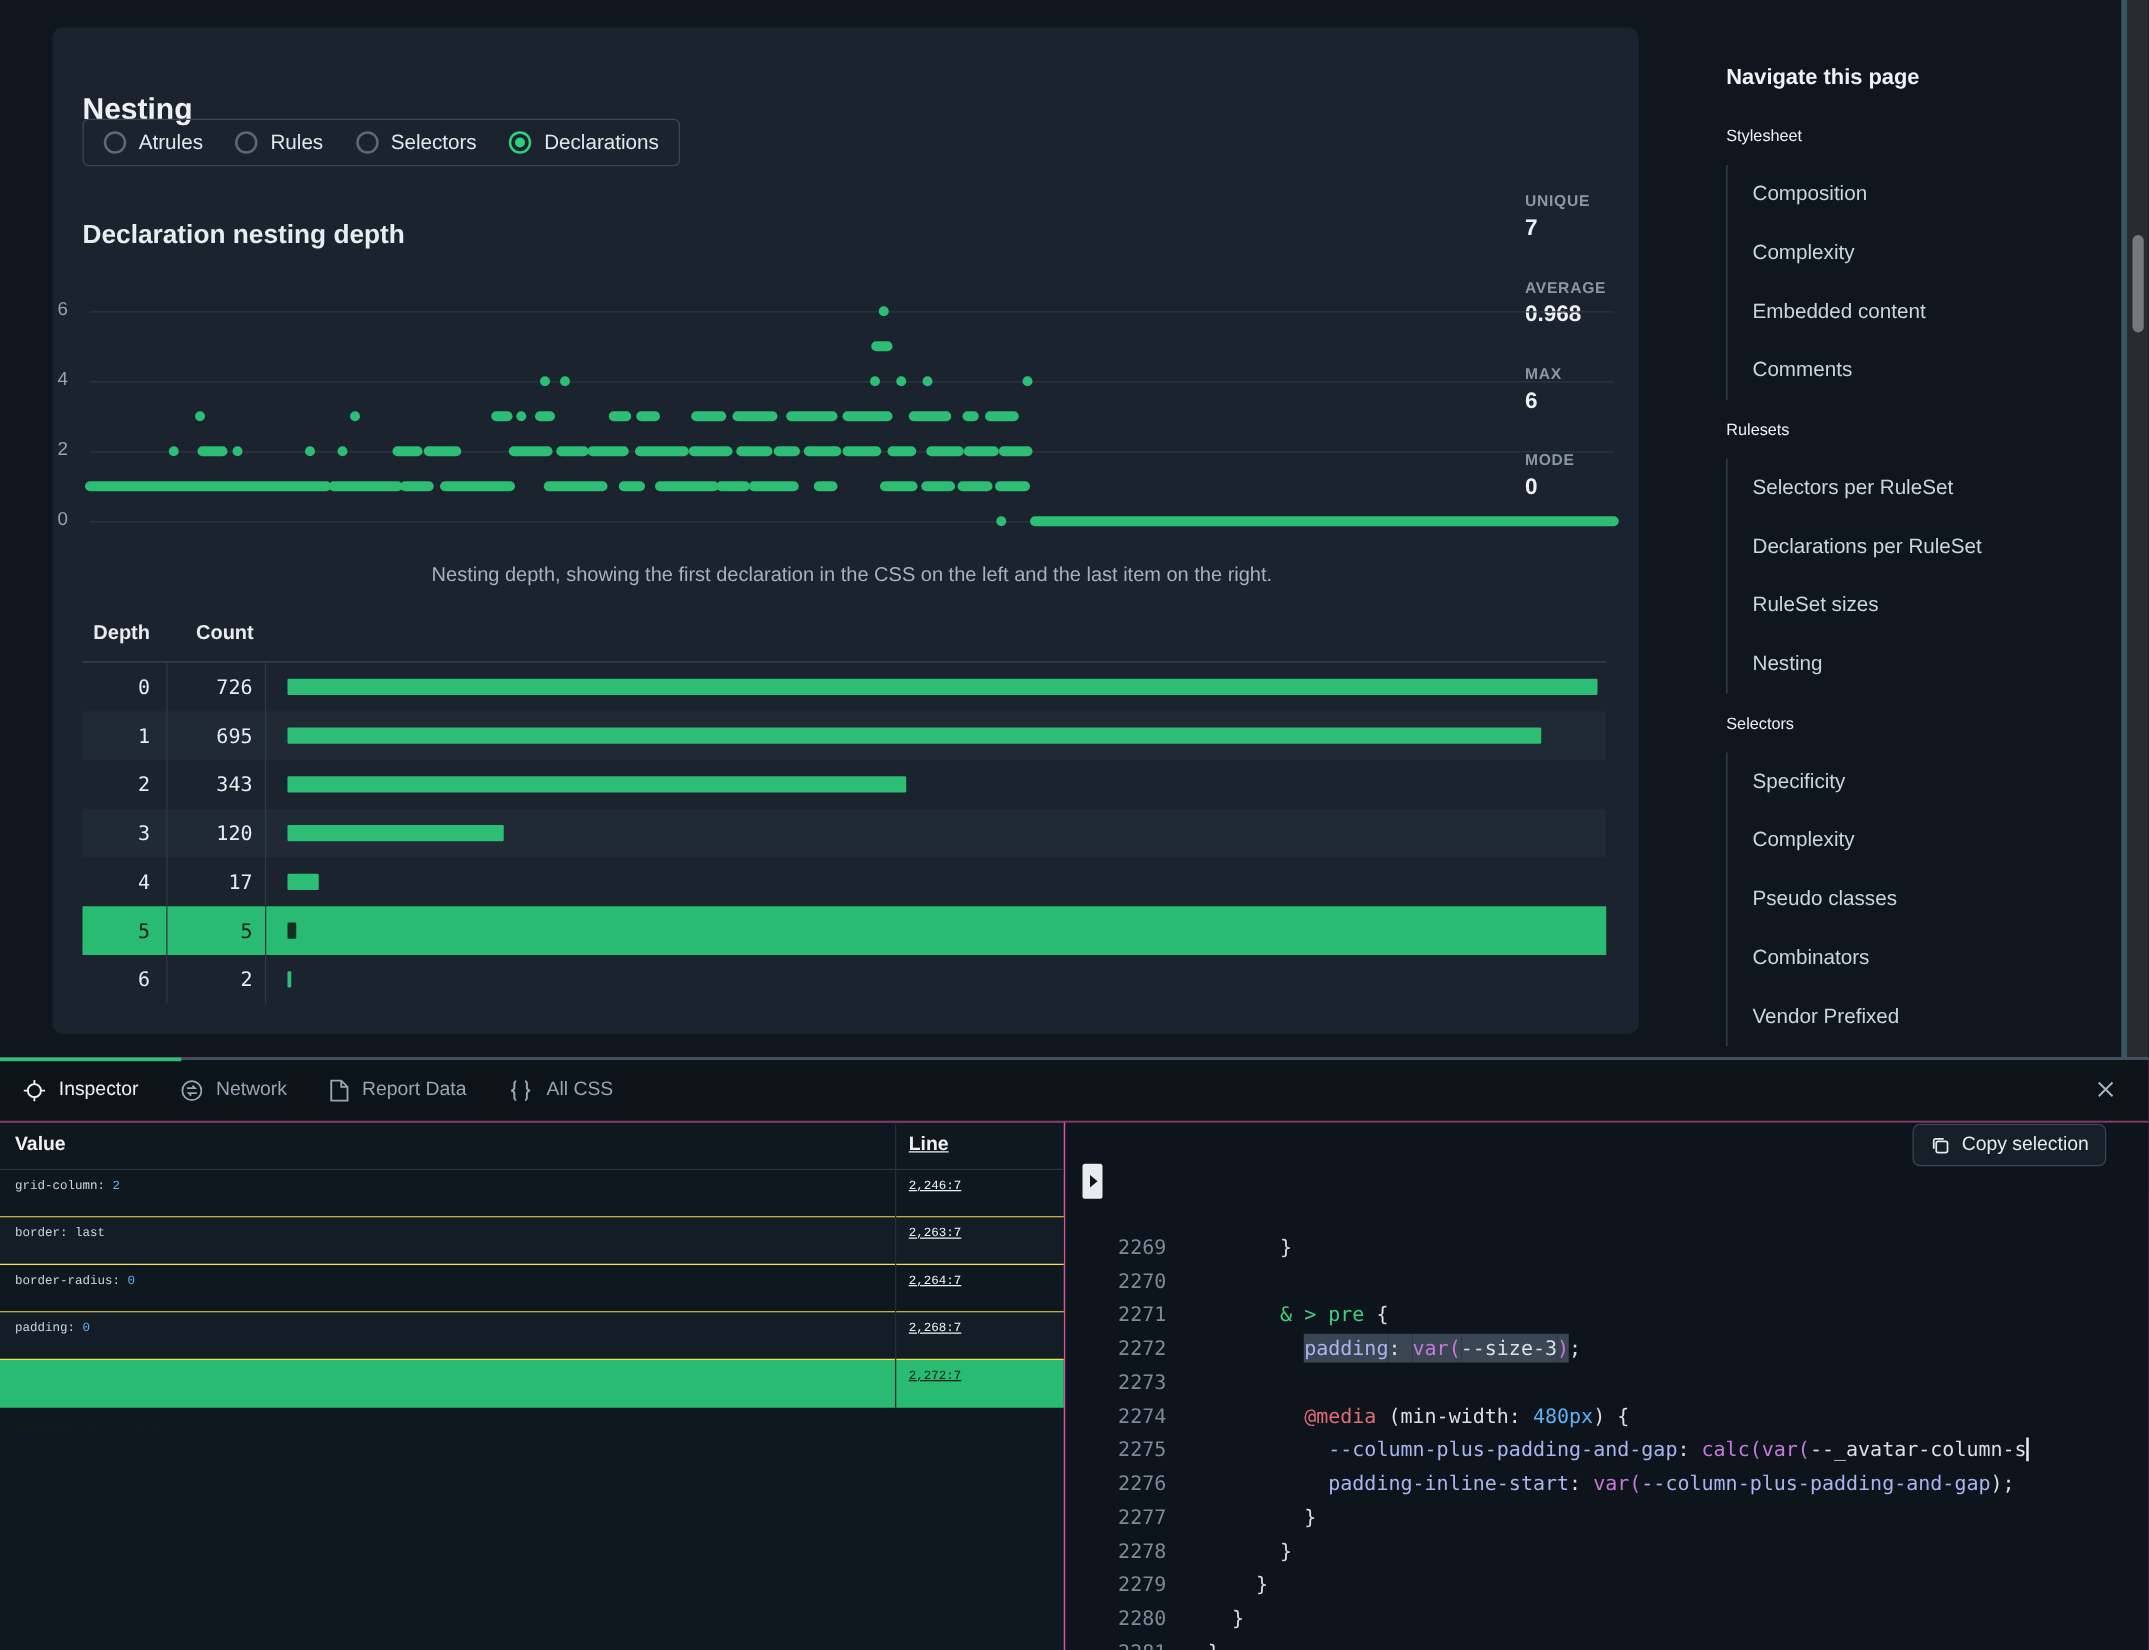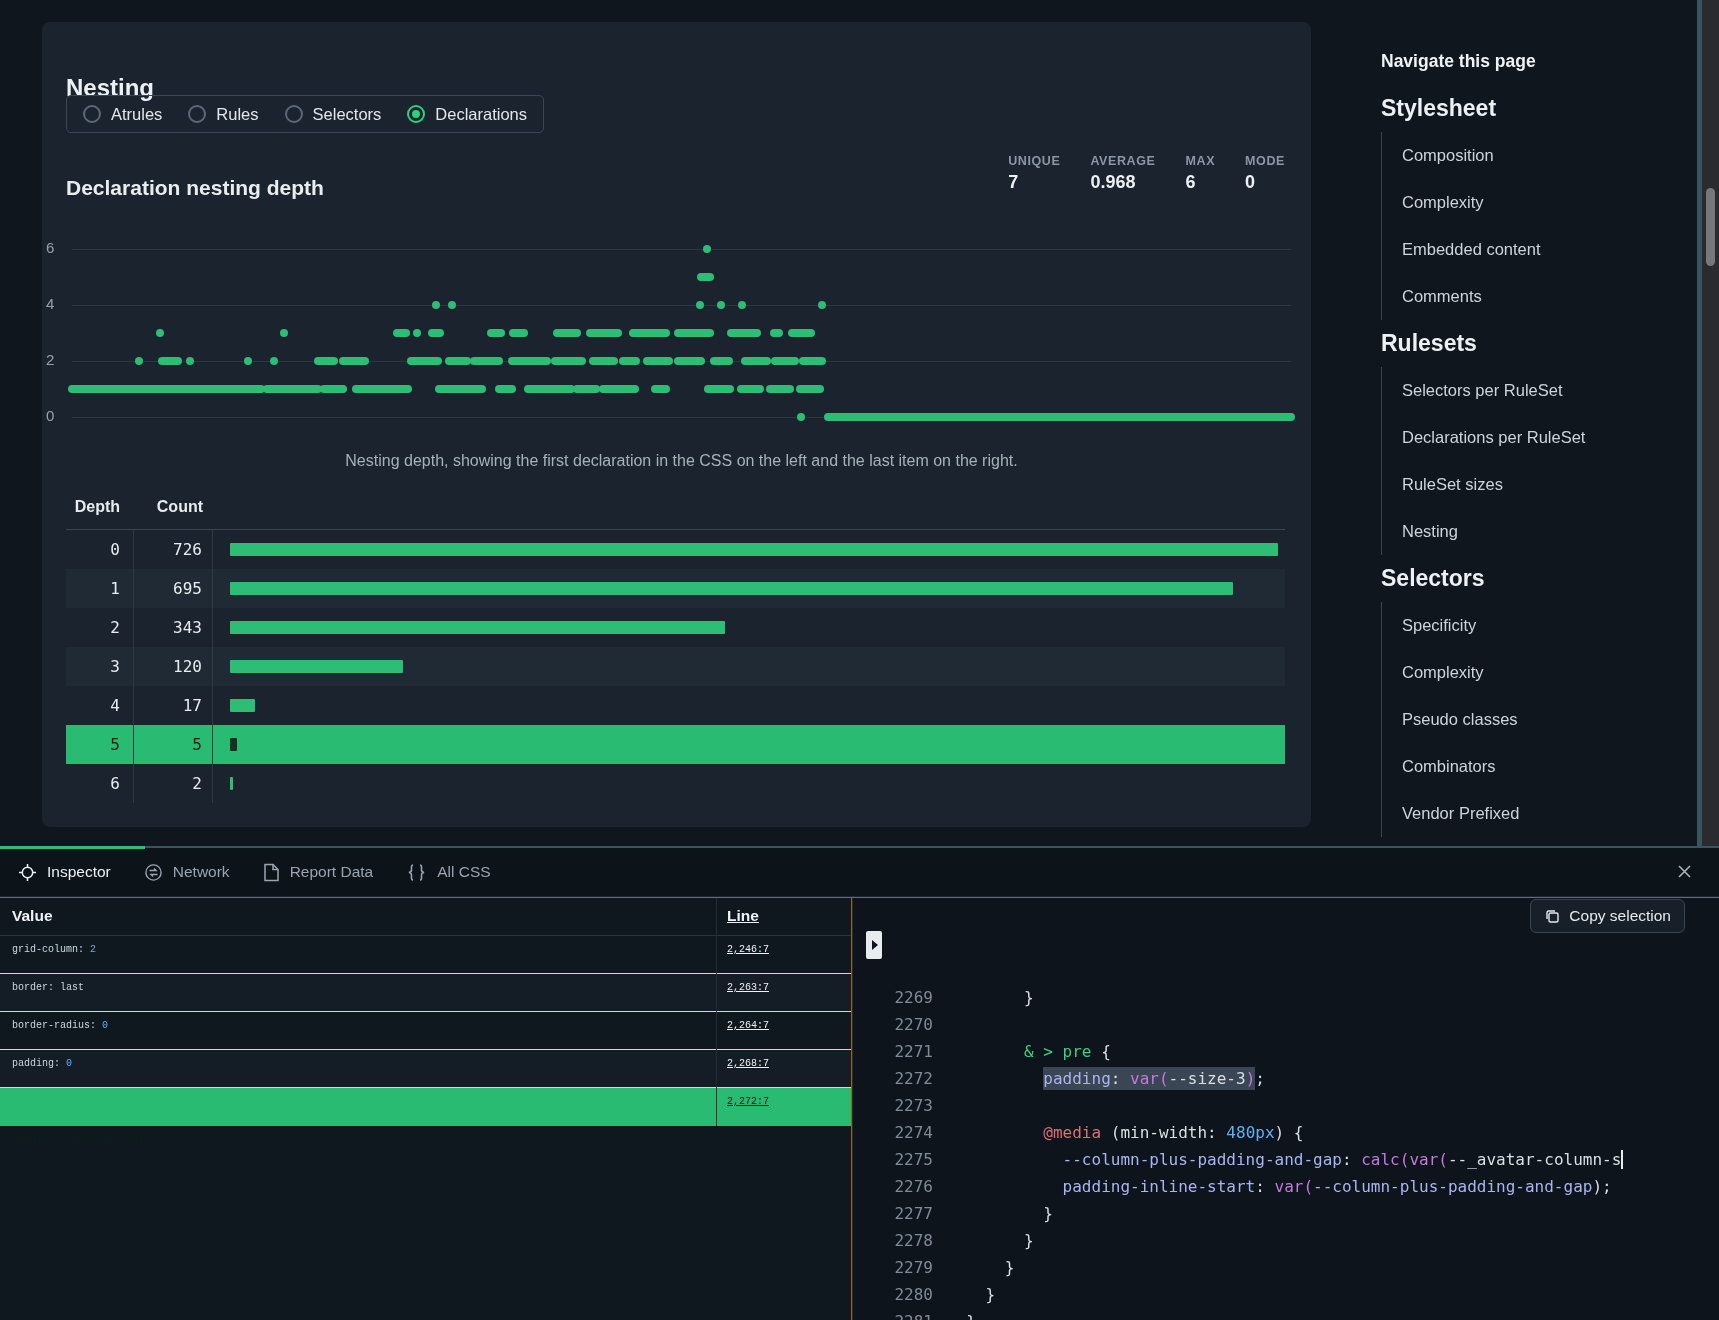--- a/index.html
+++ b/index.html
@@ -12,21 +12,21 @@
   .card{position:absolute;left:42px;top:22px;width:1269px;height:805px;background:#1b242e;border-radius:8px;}
   .card-title{position:absolute;left:24px;top:32px;font-size:24px;font-weight:700;color:#eef1f4;}
   .radio-group{position:absolute;left:24px;top:73px;height:38px;display:flex;align-items:center;
                border:1px solid #3b4754;border-radius:5px;padding:0 16px;gap:26px;}
   .radio-item{display:flex;align-items:center;gap:10px;cursor:pointer;}
   .radio-circle{width:18px;height:18px;border-radius:50%;border:2px solid #5b6875;position:relative;flex:0 0 auto;}
   .radio-circle.sel{border-color:#2dd07d;}
   .radio-circle.sel::after{content:"";position:absolute;left:3px;top:3px;width:8px;height:8px;border-radius:50%;background:#2dd07d;}
   .radio-label{font-size:16.5px;color:#e2e7ea;}
   .section-title{position:absolute;left:24px;top:133px;font-size:21px;font-weight:700;color:#e8edf0;}
-  .stats{position:absolute;right:26px;top:132px;display:flex;gap:30px;}
+  .stats{position:absolute;right:26px;top:132px;display:flex;gap:30px;flex-direction:column;}
   .stat .lab{font-size:12.5px;letter-spacing:.6px;color:#8b97a3;font-weight:600;}
   .stat .val{font-size:18px;font-weight:700;color:#eef1f4;margin-top:4px;}
 
   
   .chart{position:absolute;left:30px;top:215px;width:1219px;height:185px;}
   .gridline{position:absolute;left:0;right:0;height:1px;background:#2b3642;}
   .gtick{position:absolute;width:24px;text-align:left;left:-26px;font-size:15px;color:#97a2ad;}
   .seg{position:absolute;height:8px;border-radius:4px;background:#2dbd74;}
   .caption{position:absolute;left:30px;top:414px;width:1219px;text-align:center;font-size:16px;color:#a7b1ba;}
 
@@ -40,31 +40,31 @@
   .drow.hl{background:#2abb72;color:#0d2117;}
   .dcell-depth{position:absolute;left:0;top:0;width:54px;height:39px;line-height:39px;text-align:right;font-size:16px;}
   .dcell-count{position:absolute;left:0;top:0;width:136px;height:39px;line-height:39px;text-align:right;font-size:16px;}
   .dbar{position:absolute;left:164px;top:13px;height:13px;background:#2dbd74;border-radius:1px;}
   .drow.hl .dbar{background:#143024;}
   .vdiv{position:absolute;top:44px;width:1px;background:#2e3944;}
 
   
   .page-nav{position:absolute;left:1381px;top:38px;width:330px;}
   .nav-title{height:47px;line-height:47px;font-size:17.5px;font-weight:700;color:#f0f3f5;}
-  .nav-head{height:47px;line-height:47px;font-size:23px;font-weight:700;color:#eef1f4;}
+  .nav-head{height:47px;line-height:47px;font-size:13px;font-weight:400;color:#eef1f4;}
   .nav-items{border-left:1px solid #3a4550;}
   .nav-item{height:47px;line-height:47px;padding-left:20px;font-size:16.5px;color:#ccd5dc;cursor:pointer;}
 
   
   .edge-line{position:absolute;left:1697px;top:0;width:5px;height:846px;background:#37555f;}
   .sb-track{position:absolute;left:1702px;top:0;width:17px;height:846px;background:#2a2b2e;}
   .sb-thumb{position:absolute;left:1706px;top:188px;width:9px;height:78px;border-radius:5px;background:#77787b;}
 
   
-  .panel{position:absolute;left:0;top:846px;width:1719px;height:474px;background:#a16207;}
+  .panel{position:absolute;left:0;top:846px;width:1719px;height:474px;background:#ec4899;}
   .panel-topline{position:absolute;left:0;top:0;width:100%;height:2px;background:#365561;}
   .tab-underline{position:absolute;left:0;top:0;width:145px;height:3px;background:#2dbd74;z-index:3;}
   .tabbar{position:absolute;left:0;top:2px;width:100%;height:49px;background:#0c1319;border-bottom:1px solid #1d2731;
           display:flex;align-items:center;padding-left:18px;gap:33px;}
   .tab{display:flex;align-items:center;gap:10px;font-size:15.5px;color:#9aa5b1;cursor:pointer;}
   .tab.active{color:#eef1f4;}
   .tab svg{display:block;}
   .close-x{position:absolute;right:22px;top:12px;width:26px;height:26px;display:flex;align-items:center;justify-content:center;
            color:#aab3bc;font-size:19px;cursor:pointer;}
 

